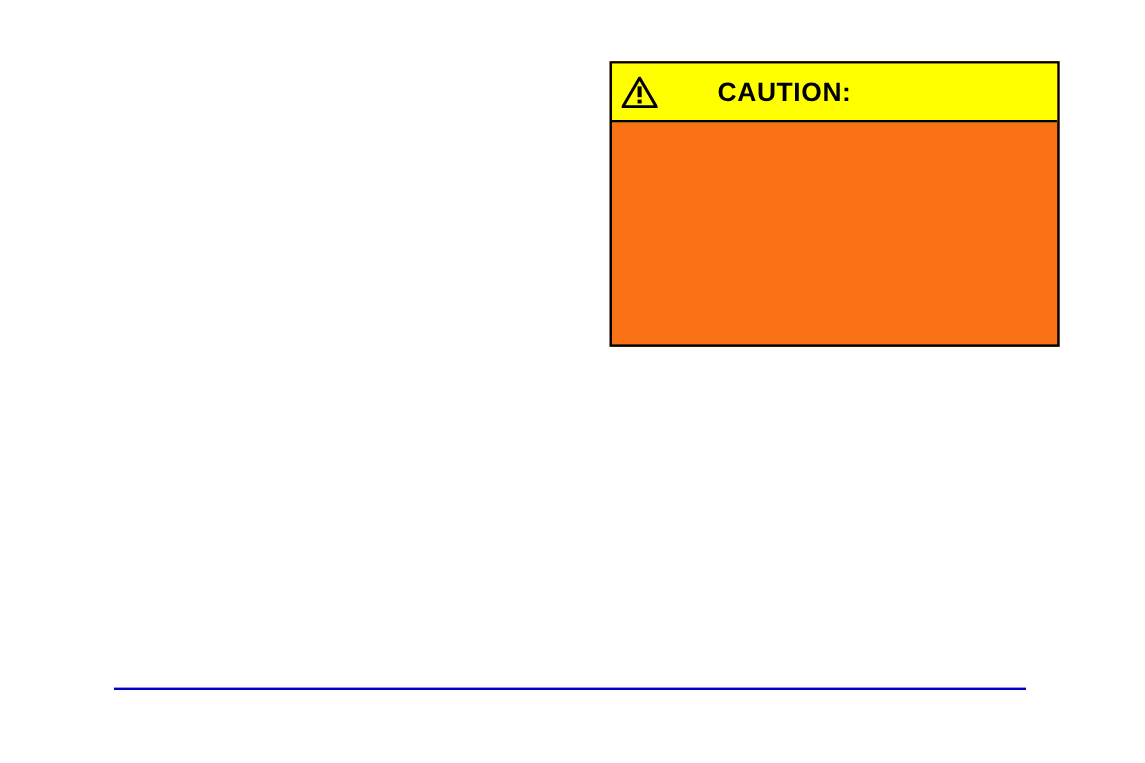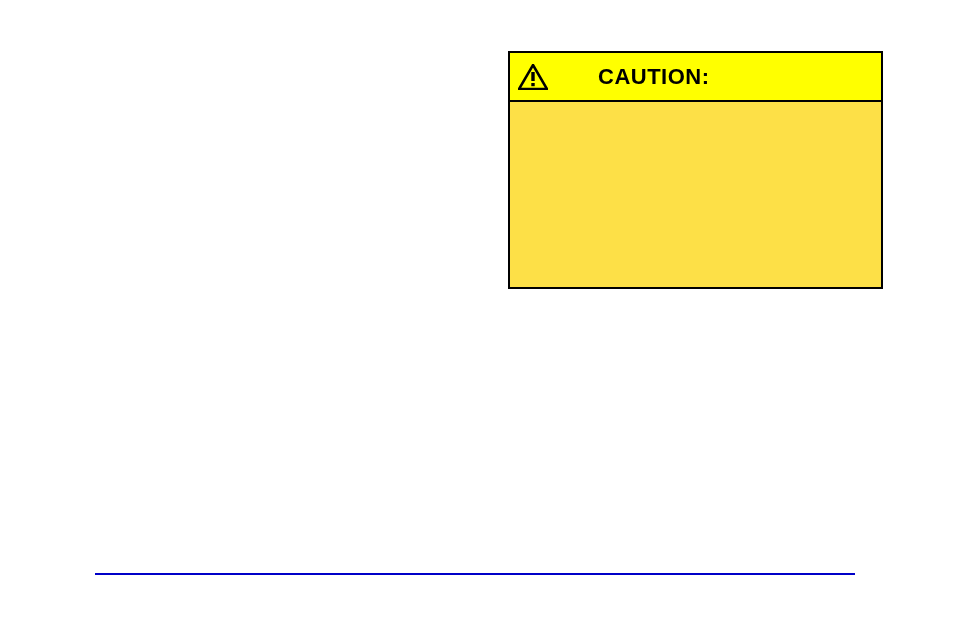--- a/index.html
+++ b/index.html
@@ -24,21 +24,21 @@
     background: #0000c8;
   }
   .blue-rule-bottom { top: 573px; }
   .caution-box {
     position: absolute;
     left: 508px;
     top: 51px;
     width: 375px;
     height: 238px;
     border: 2px solid #000;
-    background: #fde047;
+    background: #f97316;
   }
   .caution-header {
     background: #ffff00;
     border-bottom: 2px solid #000;
     display: flex;
     align-items: center;
     padding: 4px 8px;
     height: 49px;
   }
   .caution-icon {

